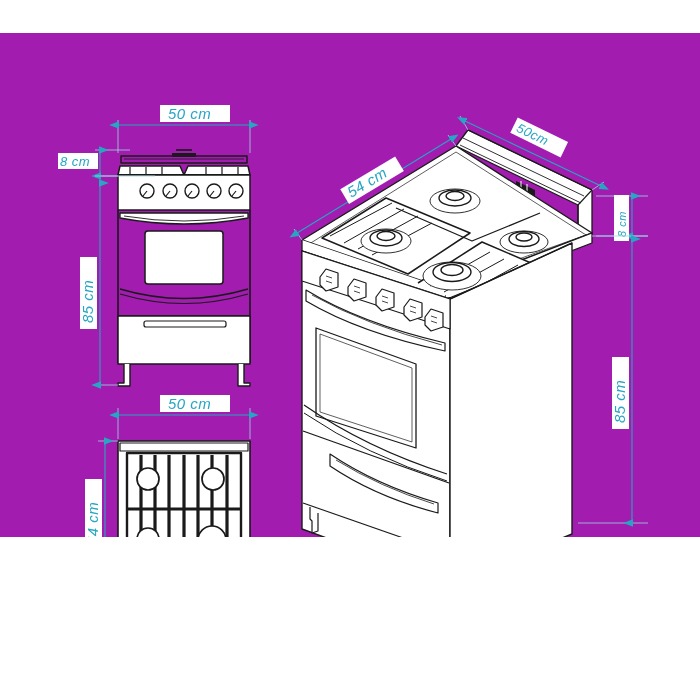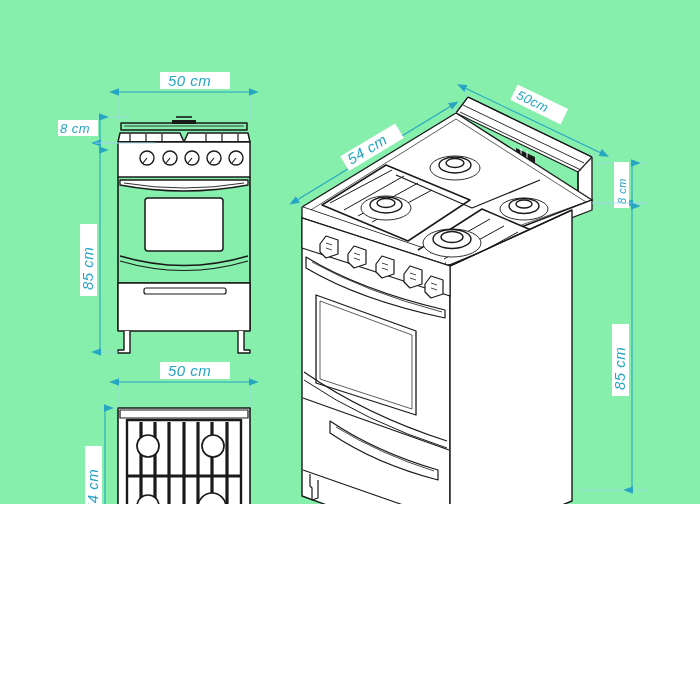--- a/index.html
+++ b/index.html
@@ -4,23 +4,24 @@
 <style>
   html, body {
     margin: 0;
     padding: 0;
     background: #ffffff;
   }
   #page {
     position: relative;
     width: 700px;
     height: 504px;
-    background: #86efac;
+    background: #a21caf;
     overflow: hidden;
     font-family: "Liberation Sans", sans-serif;
+    margin-top: 33px;
   }
   svg.sheet {
     position: absolute;
     left: 0;
     top: 0;
     width: 700px;
     height: 700px;
   }
   .dimtext {
     font-family: "Liberation Sans", sans-serif;

